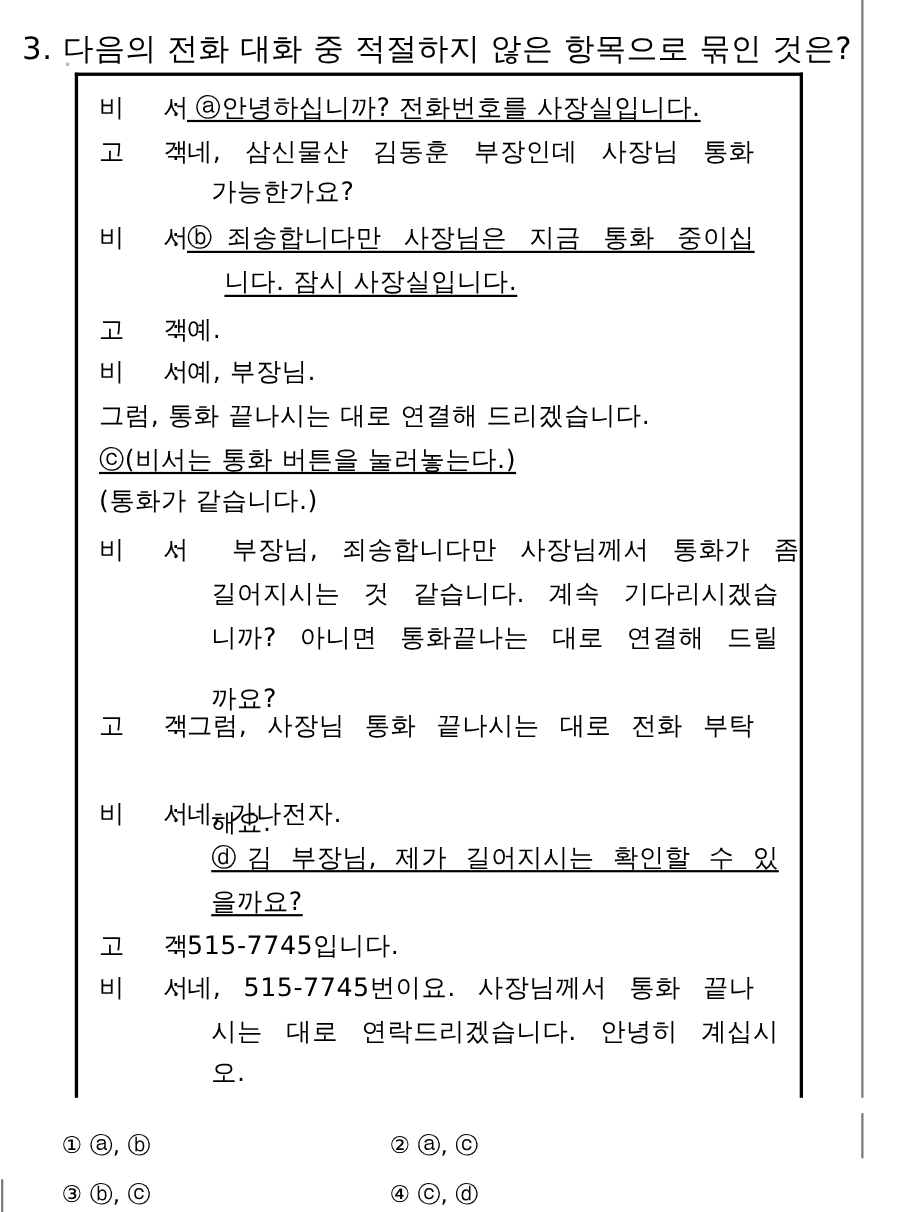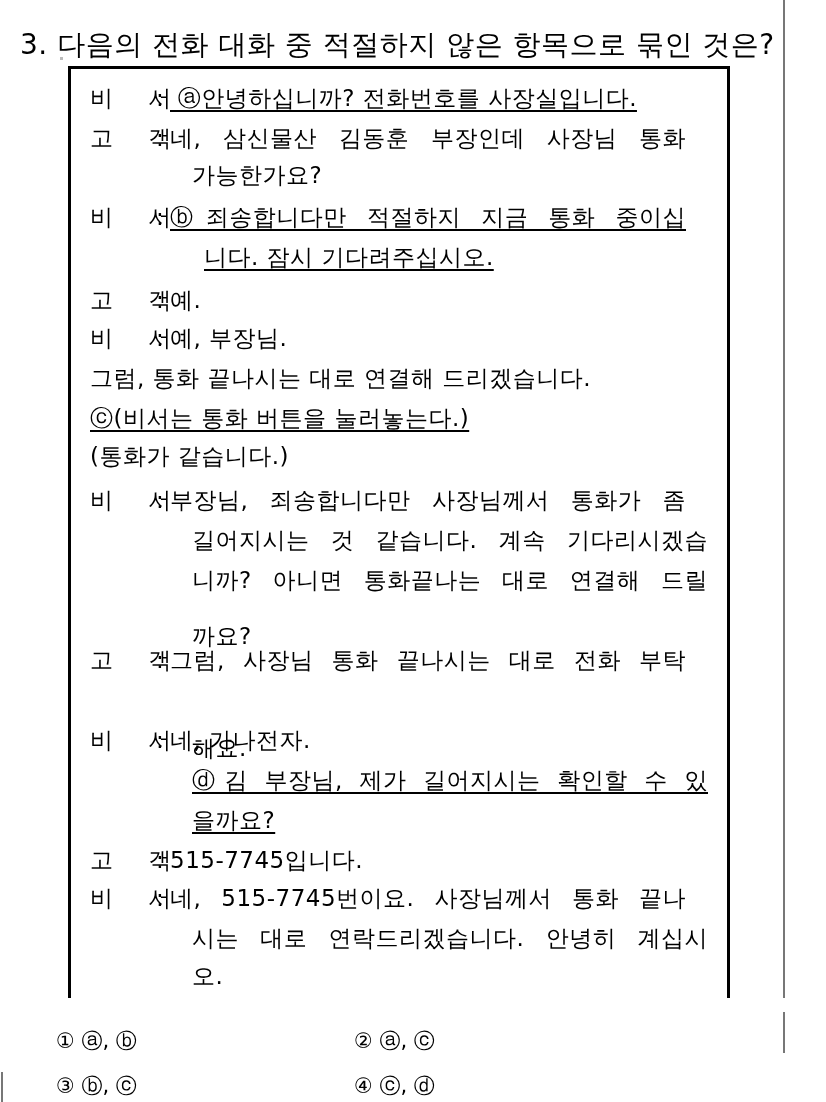--- a/index.html
+++ b/index.html
@@ -61,45 +61,45 @@
   </div>
 
   <div class="line" style="top:118px;">
     <span class="spk"><span class="name">고 객</span><span class="colon">:</span></span><span class="just" style="width:516px;">네, 삼신물산 김동훈 부장인데 사장님 통화</span>
   </div>
   <div class="line cont" style="top:155px;">
     <span>가능한가요?</span>
   </div>
 
   <div class="line" style="top:197px;">
-    <span class="spk"><span class="name">비 서</span><span class="colon">:</span></span><span class="u just" style="width:516px;">ⓑ죄송합니다만 적절하지 지금 통화 중이십</span>
+    <span class="spk"><span class="name">비 서</span><span class="colon">:</span></span><span class="u just" style="width:516px;">ⓑ죄송합니다만 사장님은 지금 통화 중이십</span>
   </div>
   <div class="line" style="top:237px; left:204px;">
-    <span class="u">니다. 잠시 기다려주십시오.</span>
+    <span class="u">니다. 잠시 사장실입니다.</span>
   </div>
 
   <div class="line" style="top:280px;">
     <span class="spk"><span class="name">고 객</span><span class="colon">:</span></span><span>예.</span>
   </div>
 
   <div class="line" style="top:318px;">
     <span class="spk"><span class="name">비 서</span><span class="colon">:</span></span><span>예, 부장님.</span>
   </div>
   <div class="line" style="top:358px;">
     <span>그럼, 통화 끝나시는 대로 연결해 드리겠습니다.</span>
   </div>
   <div class="line" style="top:398px;">
     <span class="u">ⓒ(비서는 통화 버튼을 눌러놓는다.)</span>
   </div>
   <div class="line" style="top:436px;">
     <span>(통화가 같습니다.)</span>
   </div>
 
   <div class="line" style="top:480px;">
-    <span class="spk"><span class="name">비 서</span><span class="colon">:</span></span><span class="just" style="width:516px;">부장님, 죄송합니다만 사장님께서 통화가 좀</span>
+    <span class="spk"><span class="name">비 서</span><span class="colon">:</span></span><span class="just" style="width:516px;margin-left:41px;">부장님, 죄송합니다만 사장님께서 통화가 좀</span>
   </div>
   <div class="line cont" style="top:520px;">
     <span class="just" style="width:516px;">길어지시는 것 같습니다. 계속 기다리시겠습</span>
   </div>
   <div class="line cont" style="top:560px;">
     <span class="just" style="width:516px;">니까? 아니면 통화끝나는 대로 연결해 드릴</span>
   </div>
   <div class="line cont" style="top:600px;margin-top:16px;">
     <span>까요?</span>
   </div>

